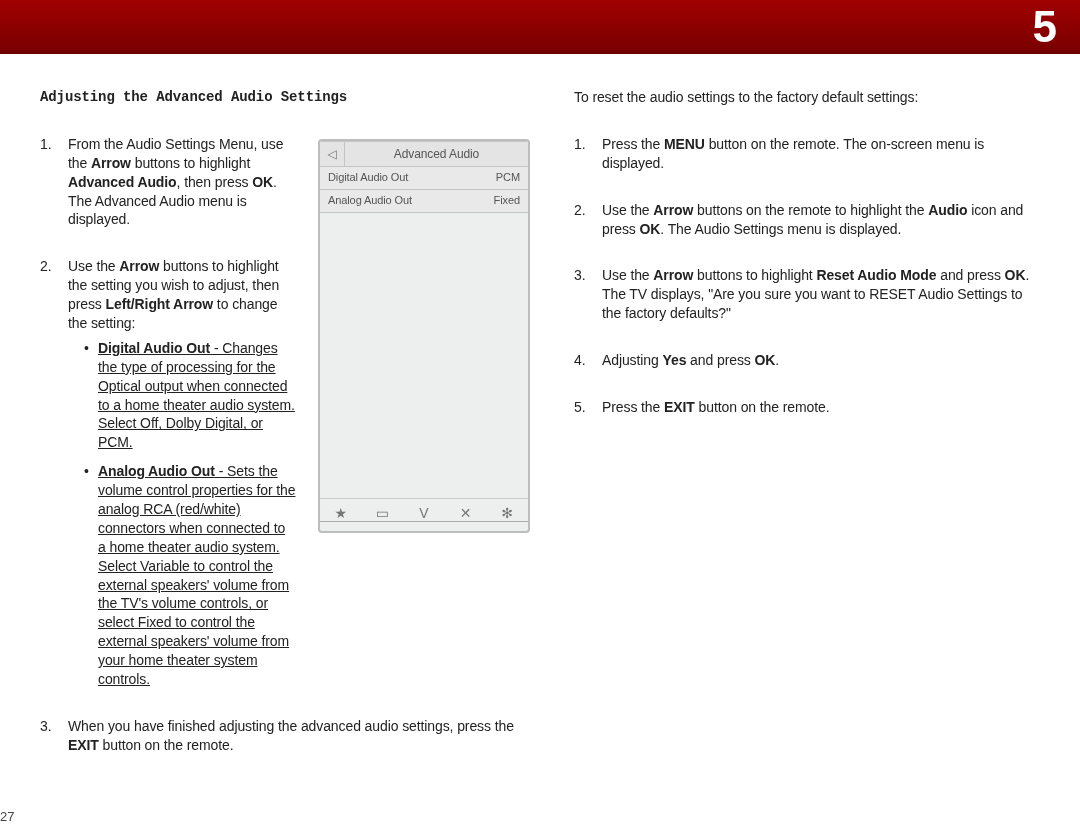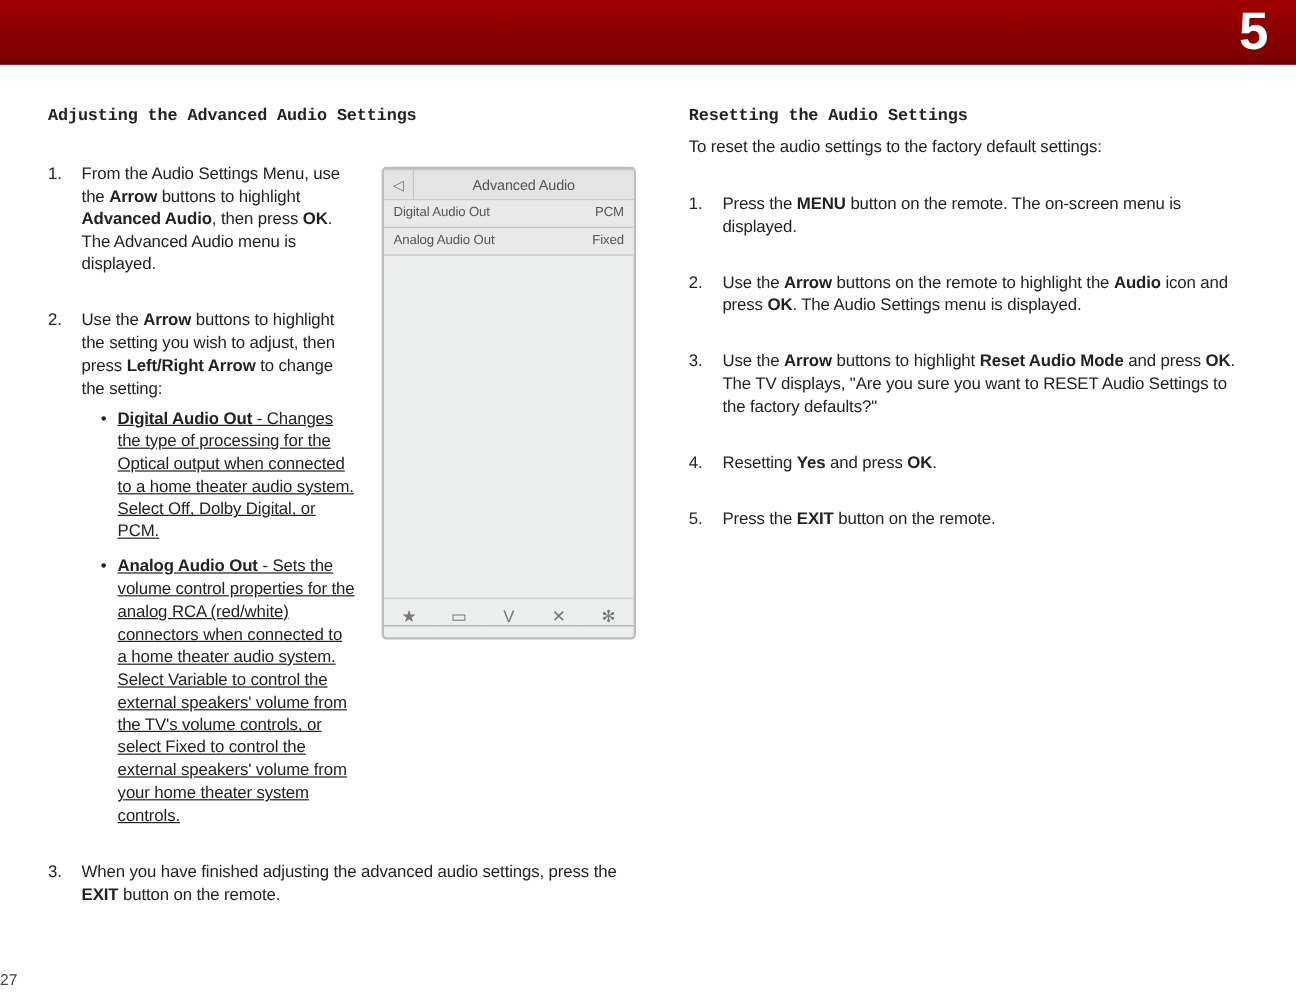--- a/index.html
+++ b/index.html
@@ -257,34 +257,33 @@
       </div>
 
       <ol class="steps" start="3" style="counter-reset: step 2; margin-top:6px;">
         <li>
           <span>When you have finished adjusting the advanced audio settings, press the </span><b>EXIT</b><span> button on the remote.</span>
         </li>
       </ol>
     </div>
 
     <div class="col-right">
-      <div class="section-title">Resetting the Audio Settings</div>
       <div class="intro">To reset the audio settings to the factory default settings:</div>
       <ol class="steps">
         <li>
           <span>Press the </span><b>MENU</b><span> button on the remote. The on-screen menu is displayed.</span>
         </li>
         <li>
           <span>Use the </span><b>Arrow</b><span> buttons on the remote to highlight the </span><b>Audio</b><span> icon and press </span><b>OK</b><span>. The Audio Settings menu is displayed.</span>
         </li>
         <li>
           <span>Use the </span><b>Arrow</b><span> buttons to highlight </span><b>Reset Audio Mode</b><span> and press </span><b>OK</b><span>. The TV displays, "Are you sure you want to RESET Audio Settings to the factory defaults?"</span>
         </li>
         <li>
-          <span>Resetting </span><b>Yes</b><span> and press </span><b>OK</b><span>.</span>
+          <span>Adjusting </span><b>Yes</b><span> and press </span><b>OK</b><span>.</span>
         </li>
         <li>
           <span>Press the </span><b>EXIT</b><span> button on the remote.</span>
         </li>
       </ol>
     </div>
   </div>
 </div>
 
 <div class="pagenum">27</div>

